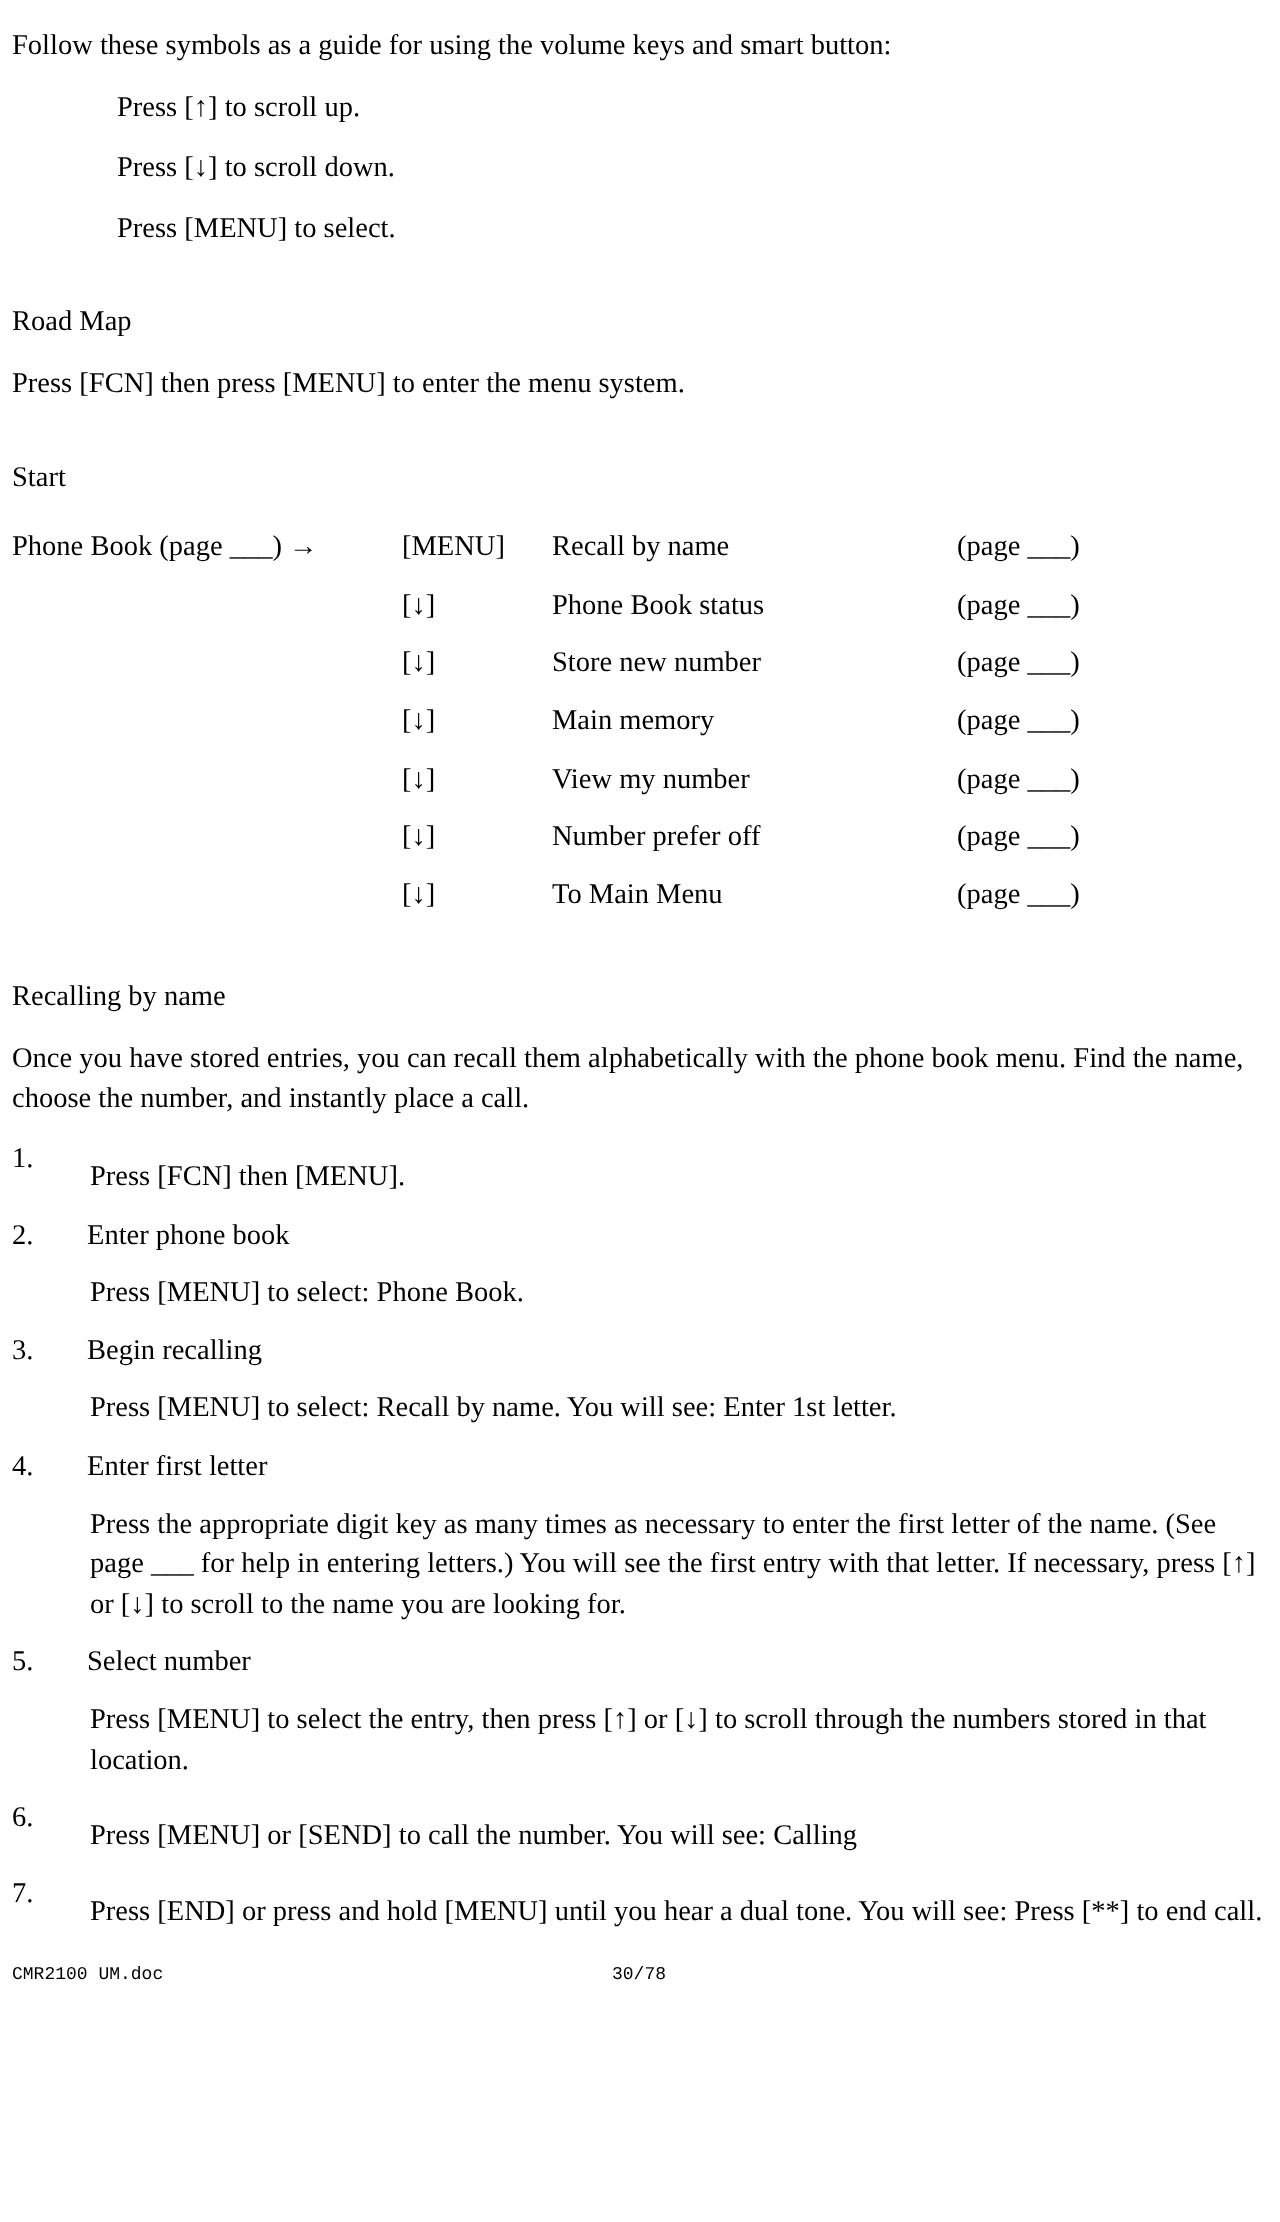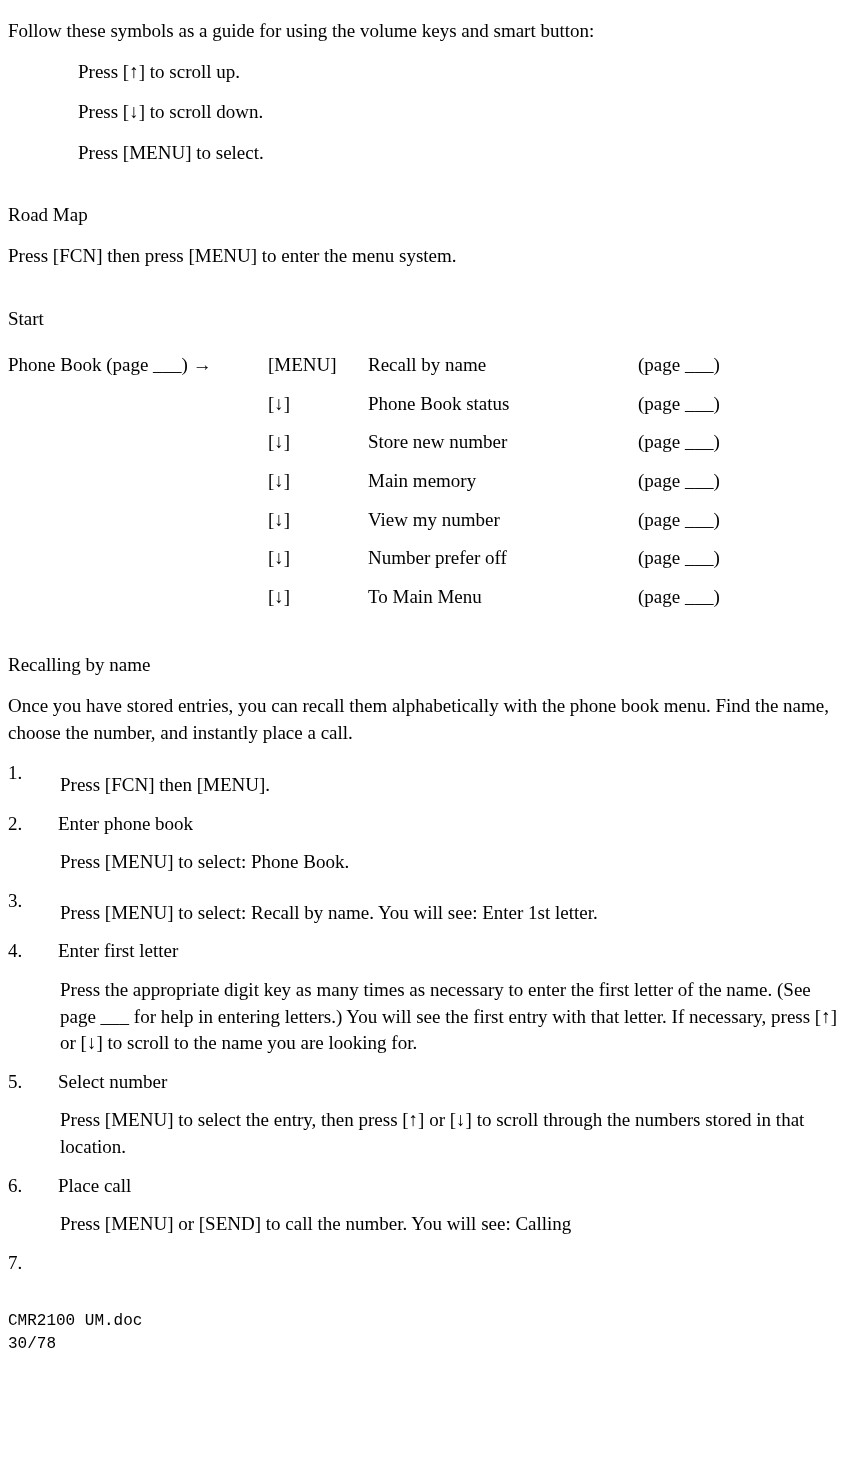--- a/index.html
+++ b/index.html
@@ -46,24 +46,23 @@
     }
     .ol-content {
       flex: 1;
     }
     .ol-sub {
       margin-top: 12px;
       margin-left: 2px;
     }
     .footer {
       font-family: 'Courier New', Courier, monospace;
-      font-size: 16px;
-      margin-top: 34px;
+      font-size: 12px;
+      margin-top: 20px;
       display: flex;
-      flex-direction: column;
     }
     .footer-file { width: 400px; }
     .footer-page { }
   </style>
 </head>
 <body>
 
 <p class="para">Follow these symbols as a guide for using the volume keys and smart button:</p>
 
 <p class="para indent">Press [↑] to scroll up.</p>
@@ -135,47 +134,48 @@
   <div class="ol-item">
     <div class="ol-num">2.</div>
     <div class="ol-content">
       <div>Enter phone book</div>
       <div class="ol-sub">Press [MENU] to select: Phone Book.</div>
     </div>
   </div>
   <div class="ol-item">
     <div class="ol-num">3.</div>
     <div class="ol-content">
+      <div>Begin recalling</div>
       <div class="ol-sub">Press [MENU] to select: Recall by name. You will see: Enter 1st letter.</div>
     </div>
   </div>
   <div class="ol-item">
     <div class="ol-num">4.</div>
     <div class="ol-content">
       <div>Enter first letter</div>
       <div class="ol-sub">Press the appropriate digit key as many times as necessary to enter the first letter of the name. (See page ___ for help in entering letters.) You will see the first entry with that letter. If necessary, press [↑] or [↓] to scroll to the name you are looking for.</div>
     </div>
   </div>
   <div class="ol-item">
     <div class="ol-num">5.</div>
     <div class="ol-content">
       <div>Select number</div>
       <div class="ol-sub">Press [MENU] to select the entry, then press [↑] or [↓] to scroll through the numbers stored in that location.</div>
     </div>
   </div>
   <div class="ol-item">
     <div class="ol-num">6.</div>
     <div class="ol-content">
-      <div>Place call</div>
       <div class="ol-sub">Press [MENU] or [SEND] to call the number. You will see: Calling</div>
     </div>
   </div>
   <div class="ol-item">
     <div class="ol-num">7.</div>
     <div class="ol-content">
+      <div class="ol-sub">Press [END] or press and hold [MENU] until you hear a dual tone. You will see: Press [**] to end call.</div>
     </div>
   </div>
 </div>
 
 <div class="footer">
   <div class="footer-file">CMR2100 UM.doc</div>
   <div class="footer-page">30/78</div>
 </div>
 
 </body></html>

